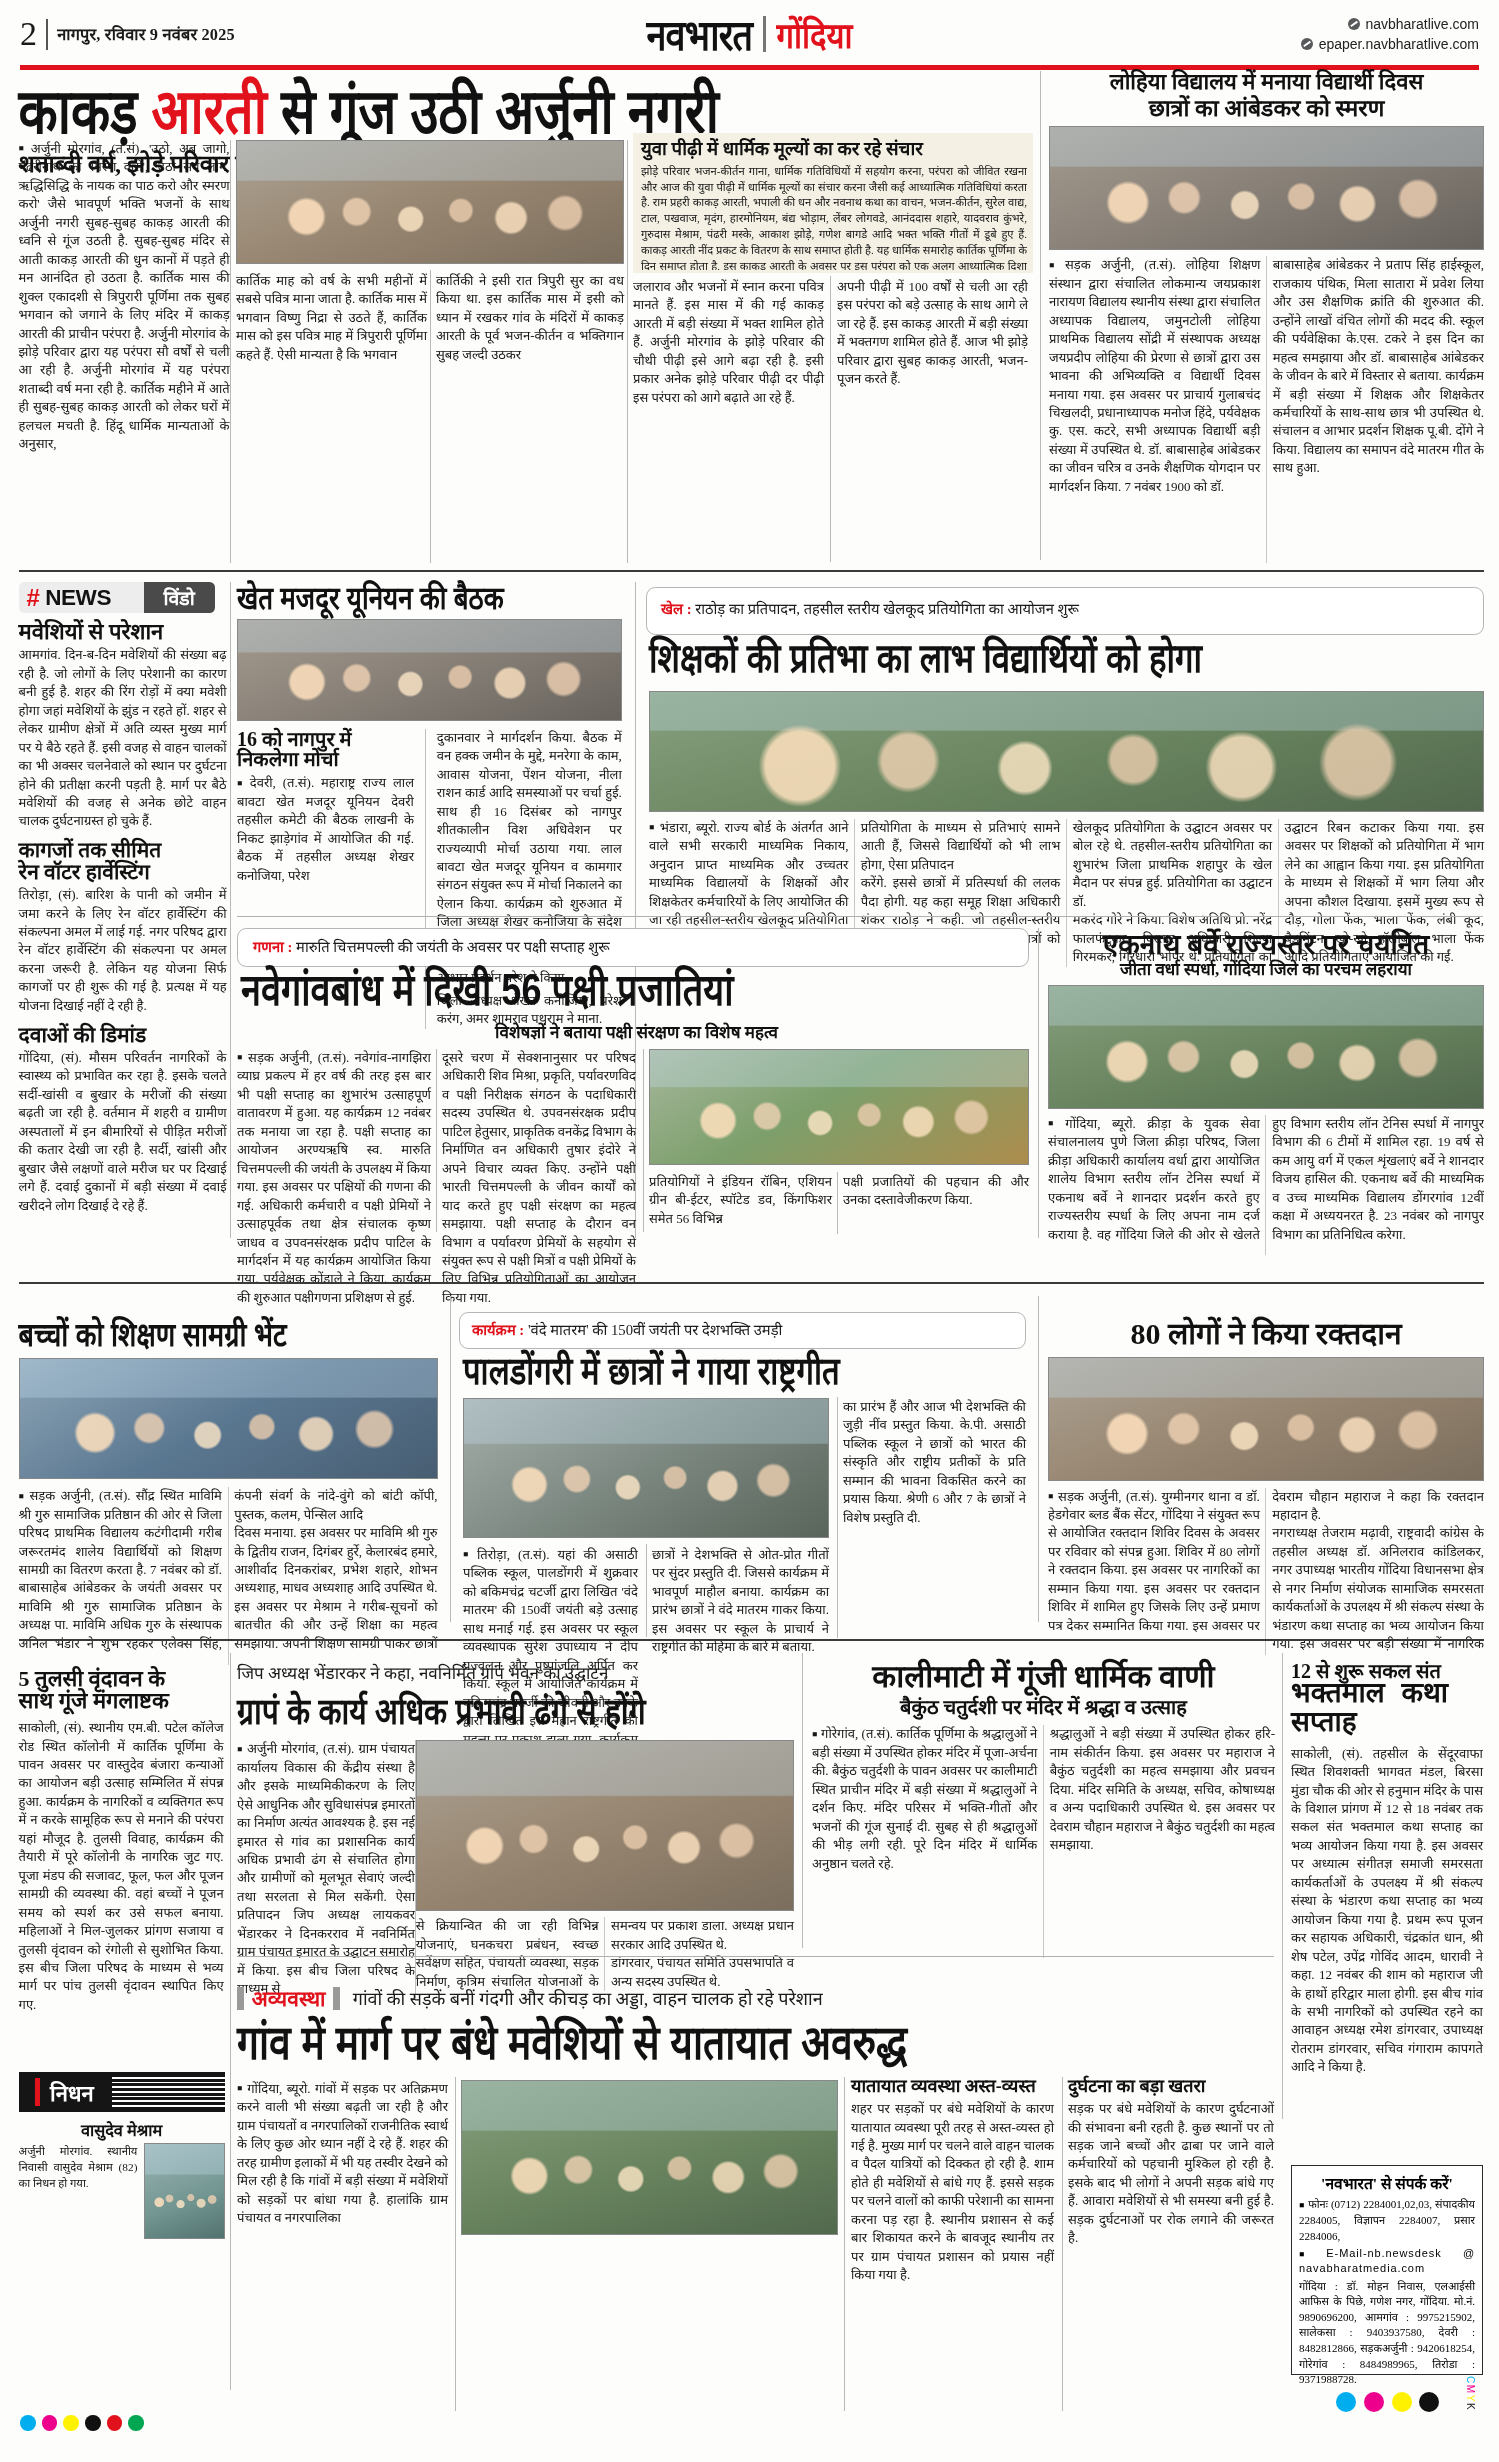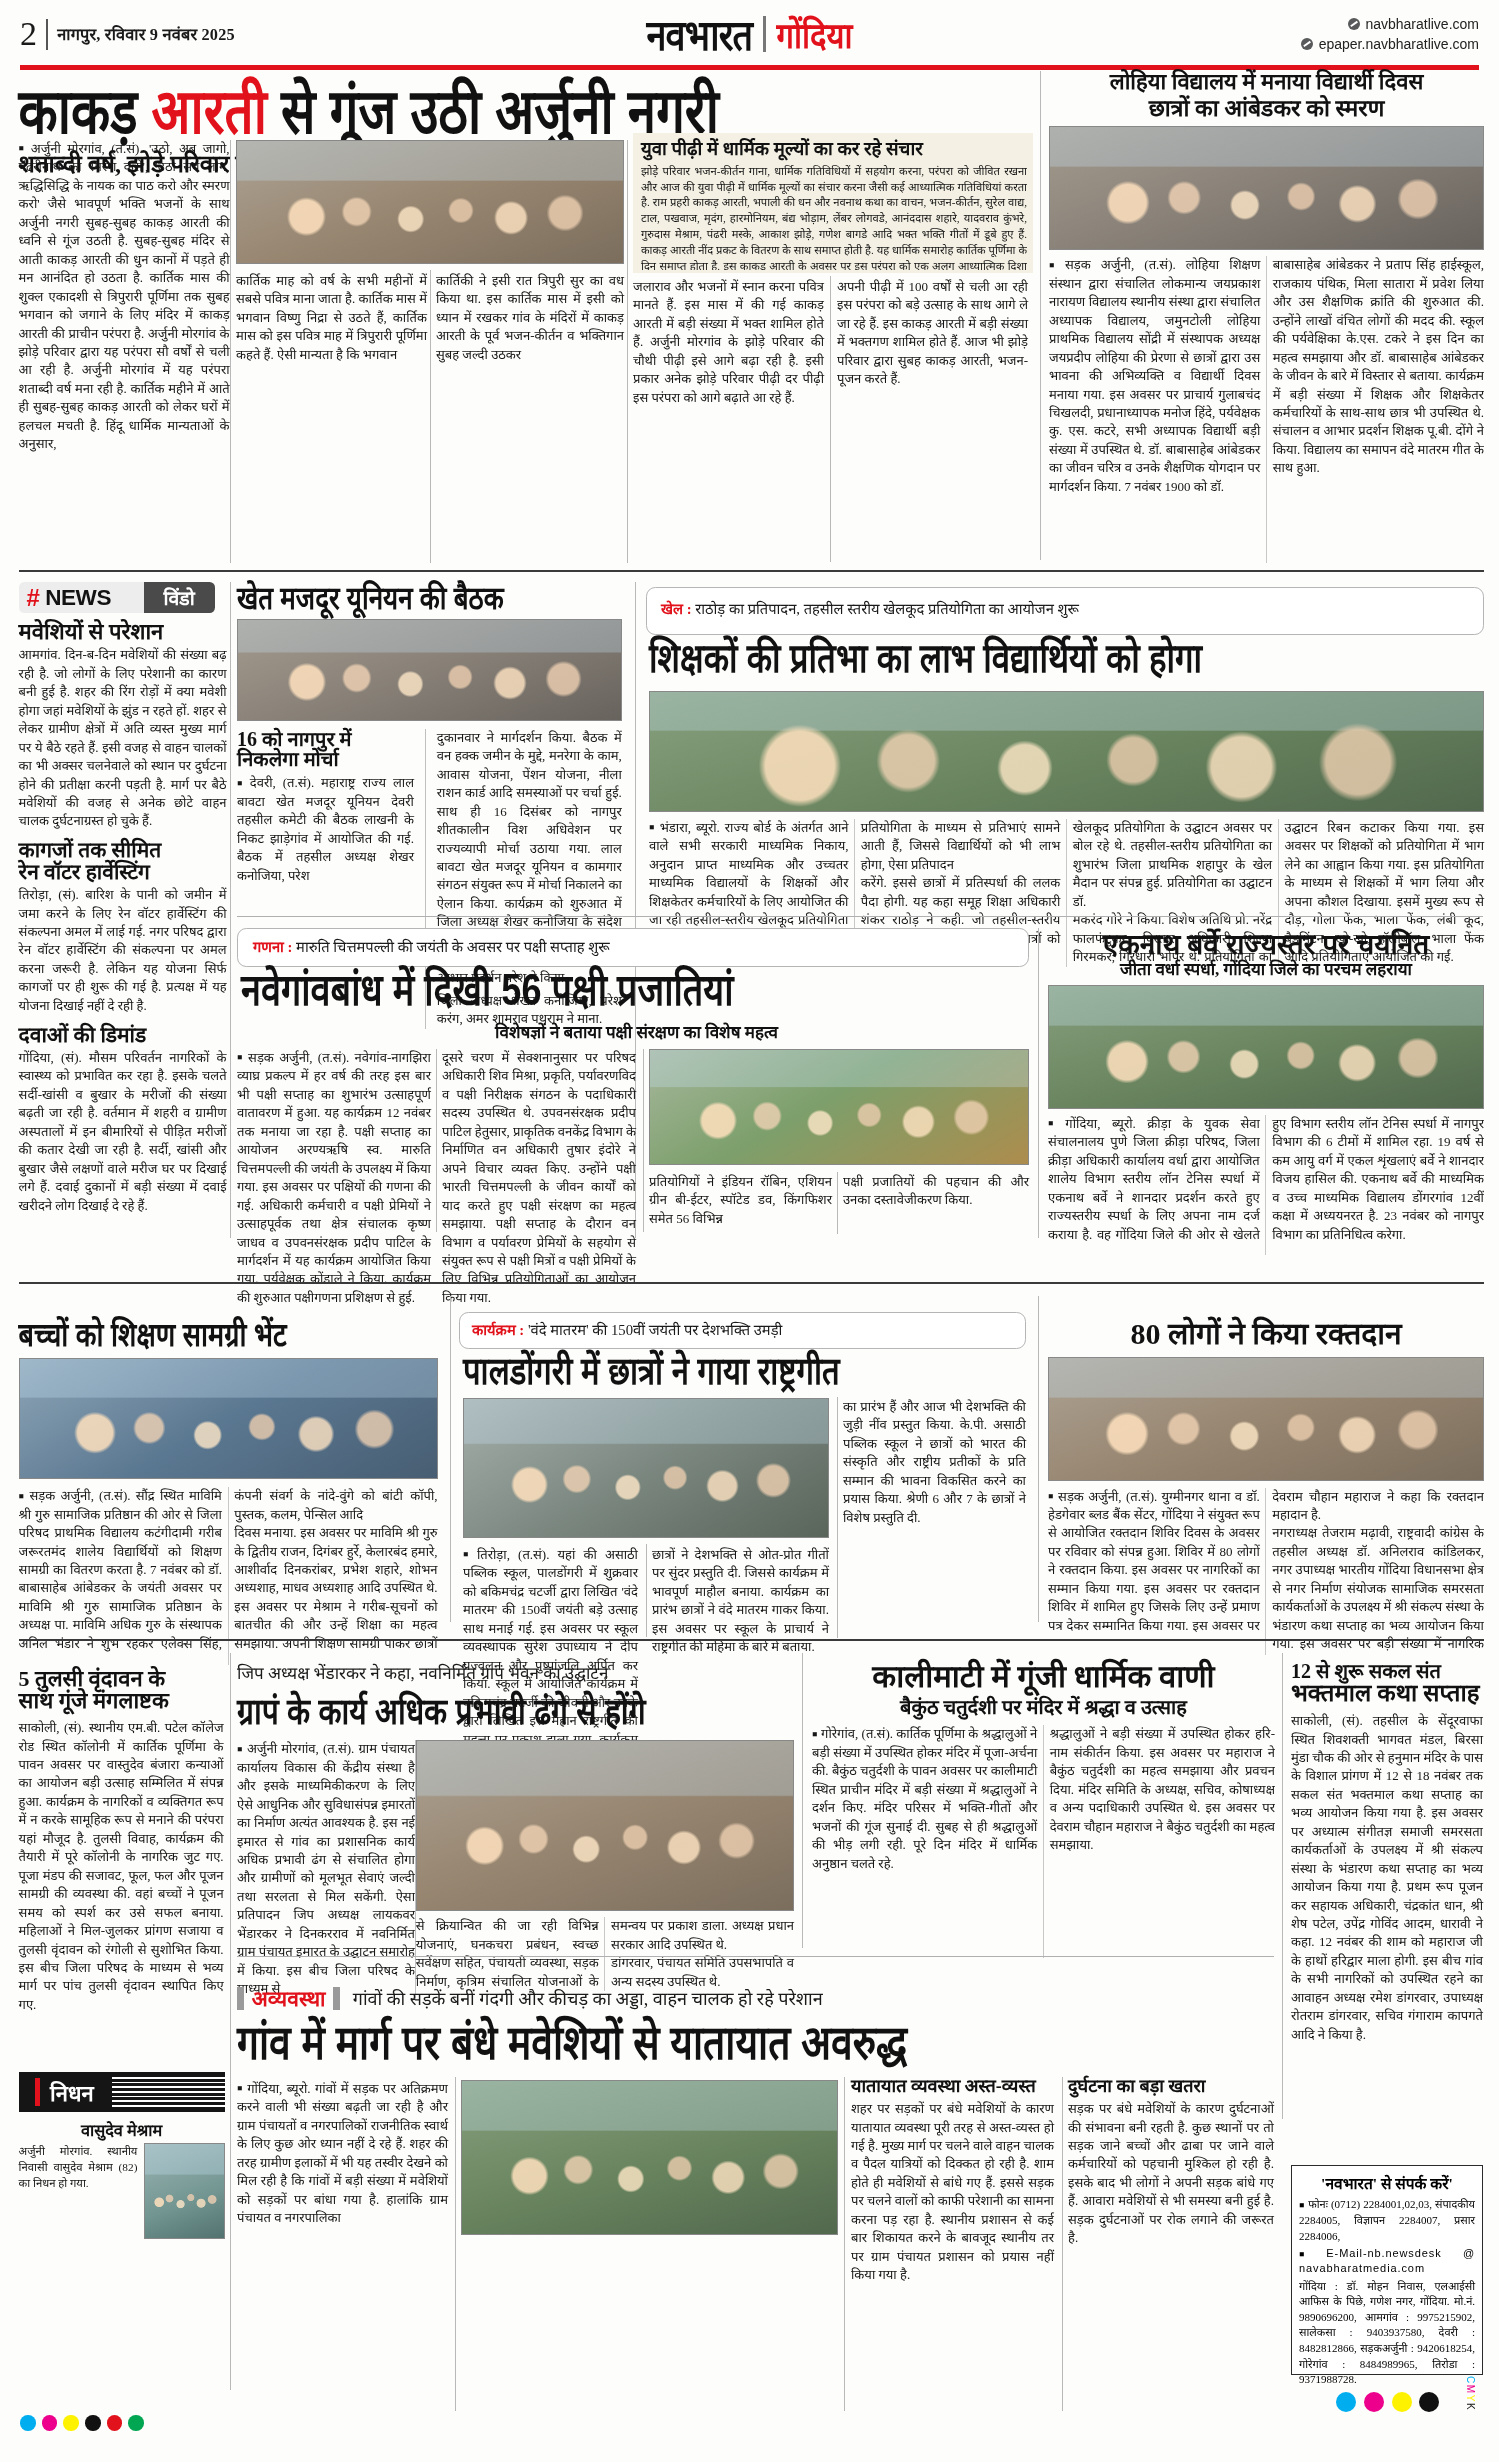--- a/index.html
+++ b/index.html
@@ -387,21 +387,21 @@
     <div class="body twocol" style="margin-top:7.8px;height:233px;overflow:hidden;">
       <p class="lead">गोरेगांव, (त.सं). कार्तिक पूर्णिमा के श्रद्धालुओं ने बड़ी संख्या में उपस्थित होकर मंदिर में पूजा-अर्चना की. बैकुंठ चतुर्दशी के पावन अवसर पर कालीमाटी स्थित प्राचीन मंदिर में बड़ी संख्या में श्रद्धालुओं ने दर्शन किए. मंदिर परिसर में भक्ति-गीतों और भजनों की गूंज सुनाई दी. सुबह से ही श्रद्धालुओं की भीड़ लगी रही. पूरे दिन मंदिर में धार्मिक अनुष्ठान चलते रहे.</p>
       <p>श्रद्धालुओं ने बड़ी संख्या में उपस्थित होकर हरि-नाम संकीर्तन किया. इस अवसर पर महाराज ने बैकुंठ चतुर्दशी का महत्व समझाया और प्रवचन दिया. मंदिर समिति के अध्यक्ष, सचिव, कोषाध्यक्ष व अन्य पदाधिकारी उपस्थित थे. इस अवसर पर देवराम चौहान महाराज ने बैकुंठ चतुर्दशी का महत्व समझाया.</p>
     </div>
   </div>
 
   <div class="col-rule" style="left:1282px;top:1653px;height:466px;"></div>
 
   <div style="position:absolute;left:1291px;top:1661px;width:192px;">
     <div class="hl-serif" style="font-size:20px;">12 से शुरू सकल संत</div>
-    <div class="hl-serif" style="font-size:24px;">भक्तमाल कथा सप्ताह</div>
+    <div class="hl-serif" style="font-size:28px;font-family:Liberation Mono, monospace;">भक्तमाल कथा सप्ताह</div>
     <div class="body" style="margin-top:6.2px;">साकोली, (सं). तहसील के सेंदूरवाफा स्थित शिवशक्ती भागवत मंडल, बिरसा मुंडा चौक की ओर से हनुमान मंदिर के पास के विशाल प्रांगण में 12 से 18 नवंबर तक सकल संत भक्तमाल कथा सप्ताह का भव्य आयोजन किया गया है. इस अवसर पर अध्यात्म संगीतज्ञ समाजी समरसता कार्यकर्ताओं के उपलक्ष्य में श्री संकल्प संस्था के भंडारण कथा सप्ताह का भव्य आयोजन किया गया है. प्रथम रूप पूजन कर सहायक अधिकारी, चंद्रकांत धान, श्री शेष पटेल, उपेंद्र गोविंद आदम, धारावी ने कहा. 12 नवंबर की शाम को महाराज जी के हाथों हरिद्वार माला होगी. इस बीच गांव के सभी नागरिकों को उपस्थित रहने का आवाहन अध्यक्ष रमेश डांगरवार, उपाध्यक्ष रोतराम डांगरवार, सचिव गंगाराम कापगते आदि ने किया है.</div>
   </div>
 
   <div class="hrule" style="left:237px;top:1956px;width:1037px;"></div>
   <div style="position:absolute;left:237px;top:1984px;width:1037px;">
     <div class="pill-row">
       <span class="pill-bar"></span>
       <span class="pill-word">अव्यवस्था</span>
       <span class="pill-bar"></span>
       <span class="kicker" style="font-size:18px;margin-left:4.7px;">गांवों की सड़कें बनीं गंदगी और कीचड़ का अड्डा, वाहन चालक हो रहे परेशान</span>

